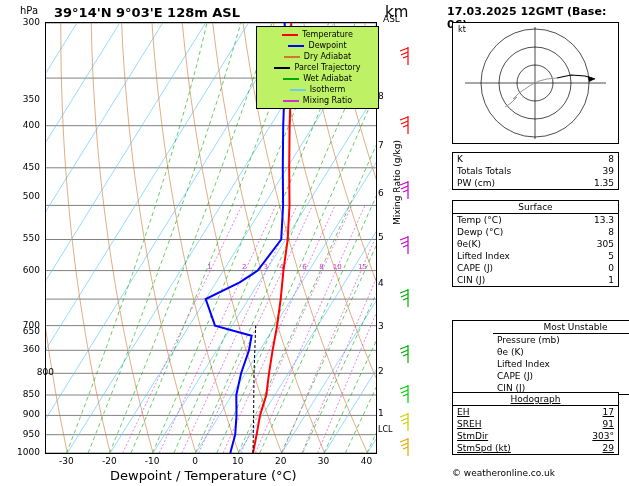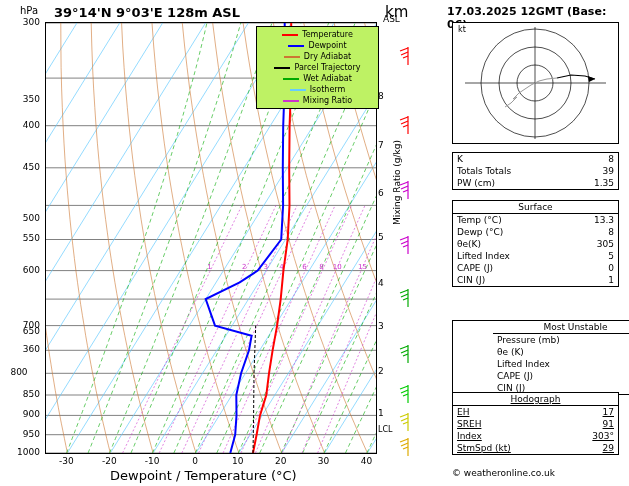--- a/index.html
+++ b/index.html
@@ -159,27 +159,27 @@
         <path d="M207.0 430.0 L207.6 392.4 L208.0 350.3 L209.7 302.6 " stroke="#000000" stroke-width="1" stroke-dasharray="3,2"></path>
       </g>
   </svg>
 </div>
 
 <div id="ylabels">
     <div class="ylab abs" style="left: 14px; top: 17px;">300</div>
     <div class="ylab abs" style="left: 14px; top: 72.0551px; margin-top: 22px;">350</div>
     <div class="ylab abs" style="left: 14px; top: 119.746px;">400</div>
     <div class="ylab abs" style="left: 14px; top: 161.812px;">450</div>
-    <div class="ylab abs" style="left: 14px; top: 213px;">500</div>
+    <div class="ylab abs" style="left: 14px; top: 191px;">500</div>
     <div class="ylab abs" style="left: 14px; top: 233.482px;">550</div>
     <div class="ylab abs" style="left: 14px; top: 264.558px;">600</div>
     <div class="ylab abs" style="left: 14px; top: 293.145px; margin-top: 33px;">650</div>
     <div class="ylab abs" style="left: 14px; top: 319.613px;">700</div>
     <div class="ylab abs" style="left: 14px; top: 344.254px;">360</div>
-    <div class="ylab abs" style="left: 6px; top: 367.304px; text-align: center;">800</div>
+    <div class="ylab abs" style="left: 28px; top: 367.304px;">800</div>
     <div class="ylab abs" style="left: 14px; top: 388.956px;">850</div>
     <div class="ylab abs" style="left: 14px; top: 409.37px;">900</div>
     <div class="ylab abs" style="left: 14px; top: 428.681px;">950</div>
     <div class="ylab abs" style="left: 14px; top: 447px;">1000</div>
   </div>
 
 <div id="xlabels">
     <div class="xlab abs" style="left: 53.4286px; top: 456px;">-30</div>
     <div class="xlab abs" style="left: 96.2857px; top: 456px;">-20</div>
     <div class="xlab abs" style="left: 139.143px; top: 456px;">-10</div>
@@ -381,21 +381,21 @@
     <div class="sep" style="height: 0px;"></div>
     <div class="row">
       <span>EH</span>
       <span>17</span>
     </div>
     <div class="row">
       <span>SREH</span>
       <span>91</span>
     </div>
     <div class="row">
-      <span>Index</span>
+      <span>StmDir</span>
       <span>303°</span>
     </div>
     <div class="row">
       <span>StmSpd (kt)</span>
       <span>29</span>
     </div>
   </div>
 
 <div class="abs" id="copyright">© weatheronline.co.uk</div>
 

